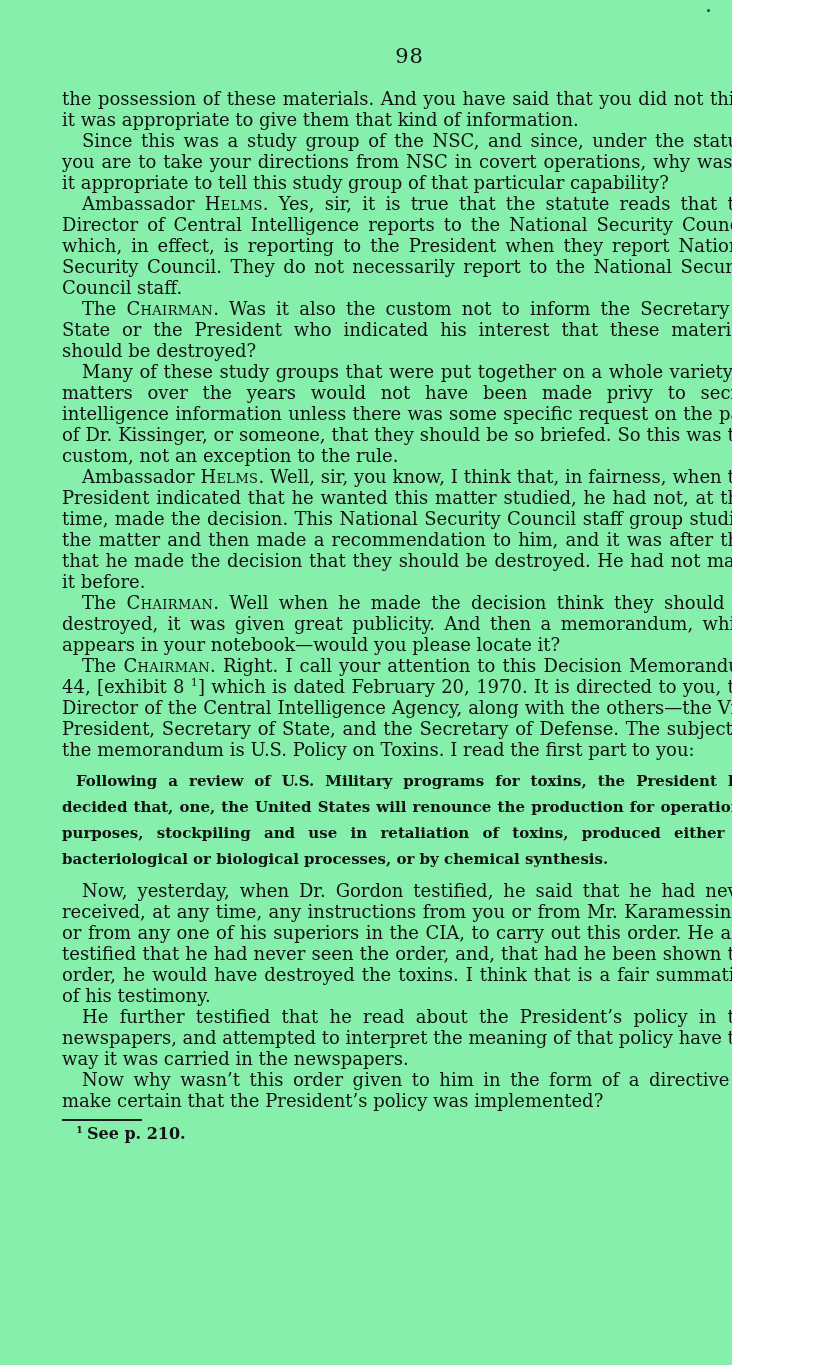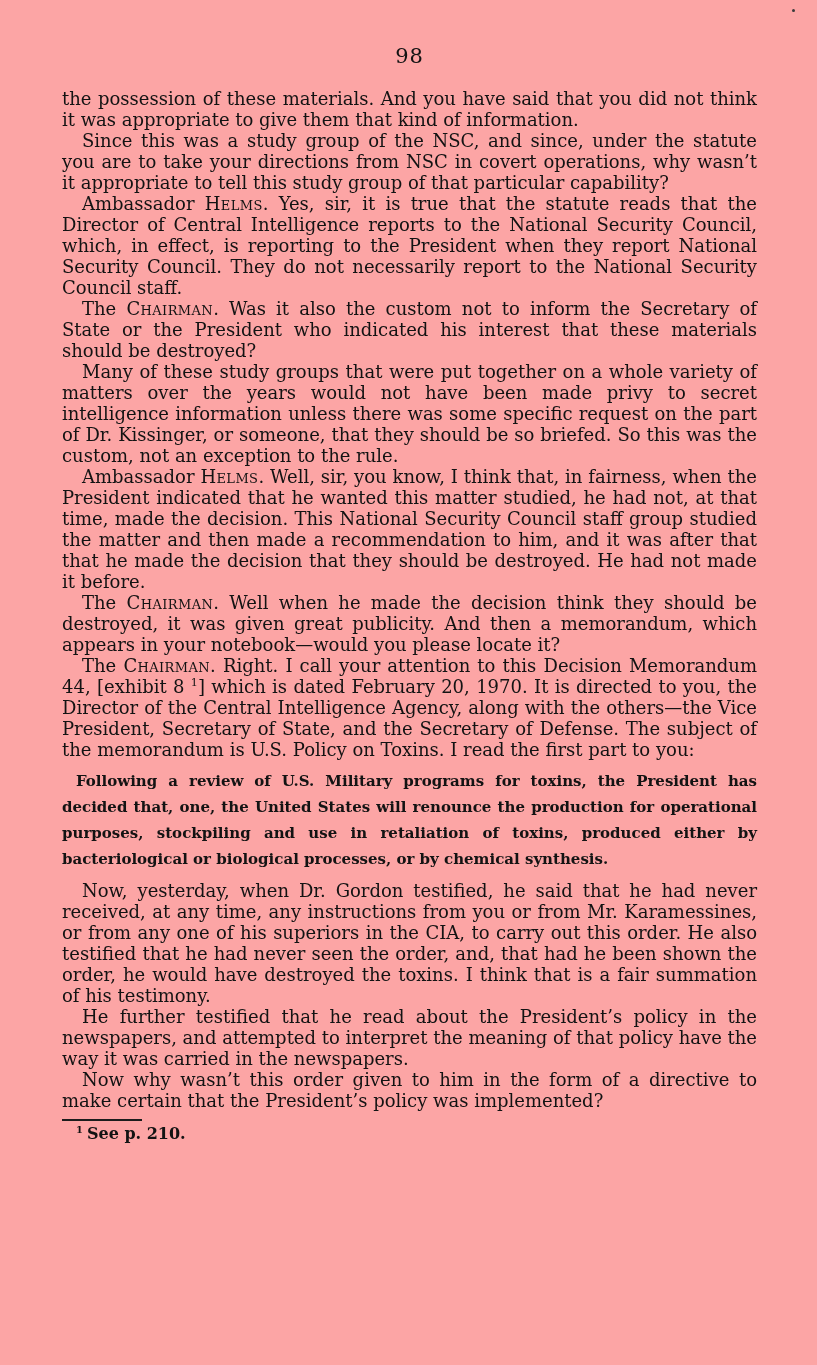--- a/index.html
+++ b/index.html
@@ -1,24 +1,25 @@
 <!DOCTYPE html>
 <html lang="en"><head>
 <meta charset="utf-8">
 <title>98</title>
 <style>
   html, body { margin: 0; padding: 0; background: #ffffff; }
   .page {
     position: relative;
-    width: 817px;
+    width: 684px;
     height: 1365px;
-    background: #fca5a5;
+    background: #86efac;
     overflow: hidden;
     font-family: "DejaVu Serif", "Liberation Serif", serif;
     color: #131313;
+    padding-left: 48px;
   }
   .pageno {
     position: absolute;
     top: 44px;
     left: 62px;
     width: 695px;
     text-align: center;
     font-size: 21px;
     letter-spacing: 1px;
   }

